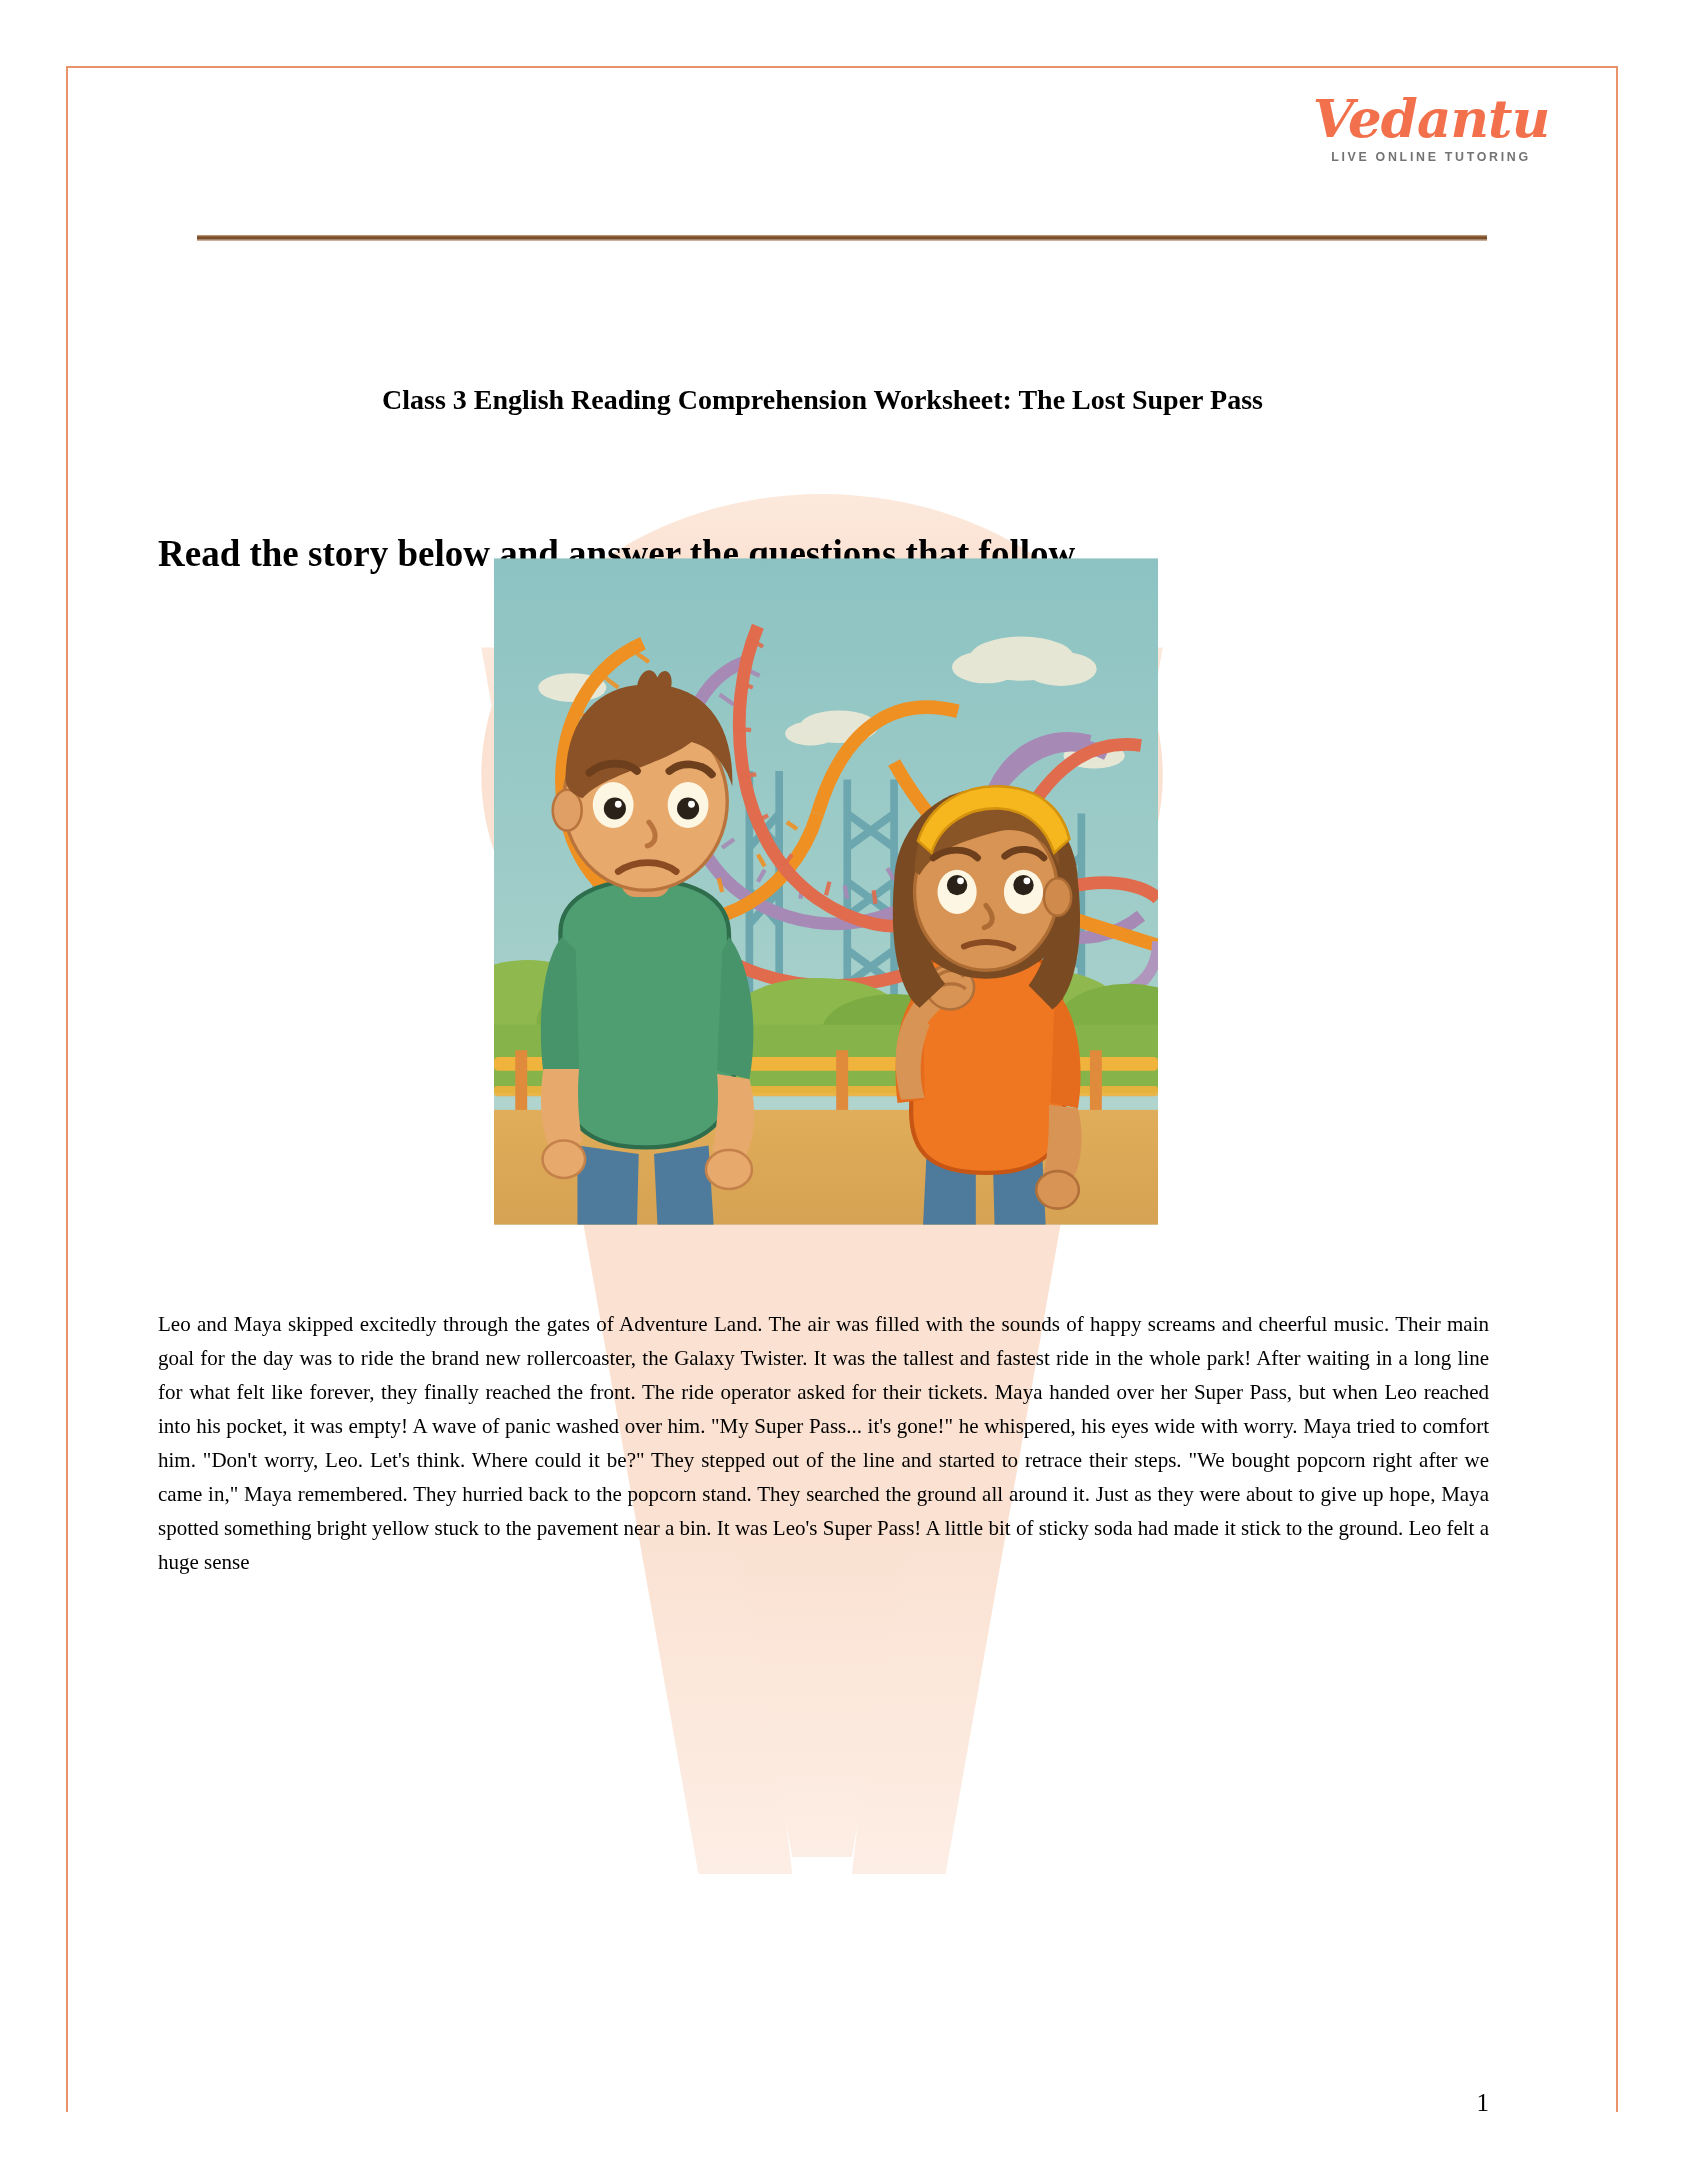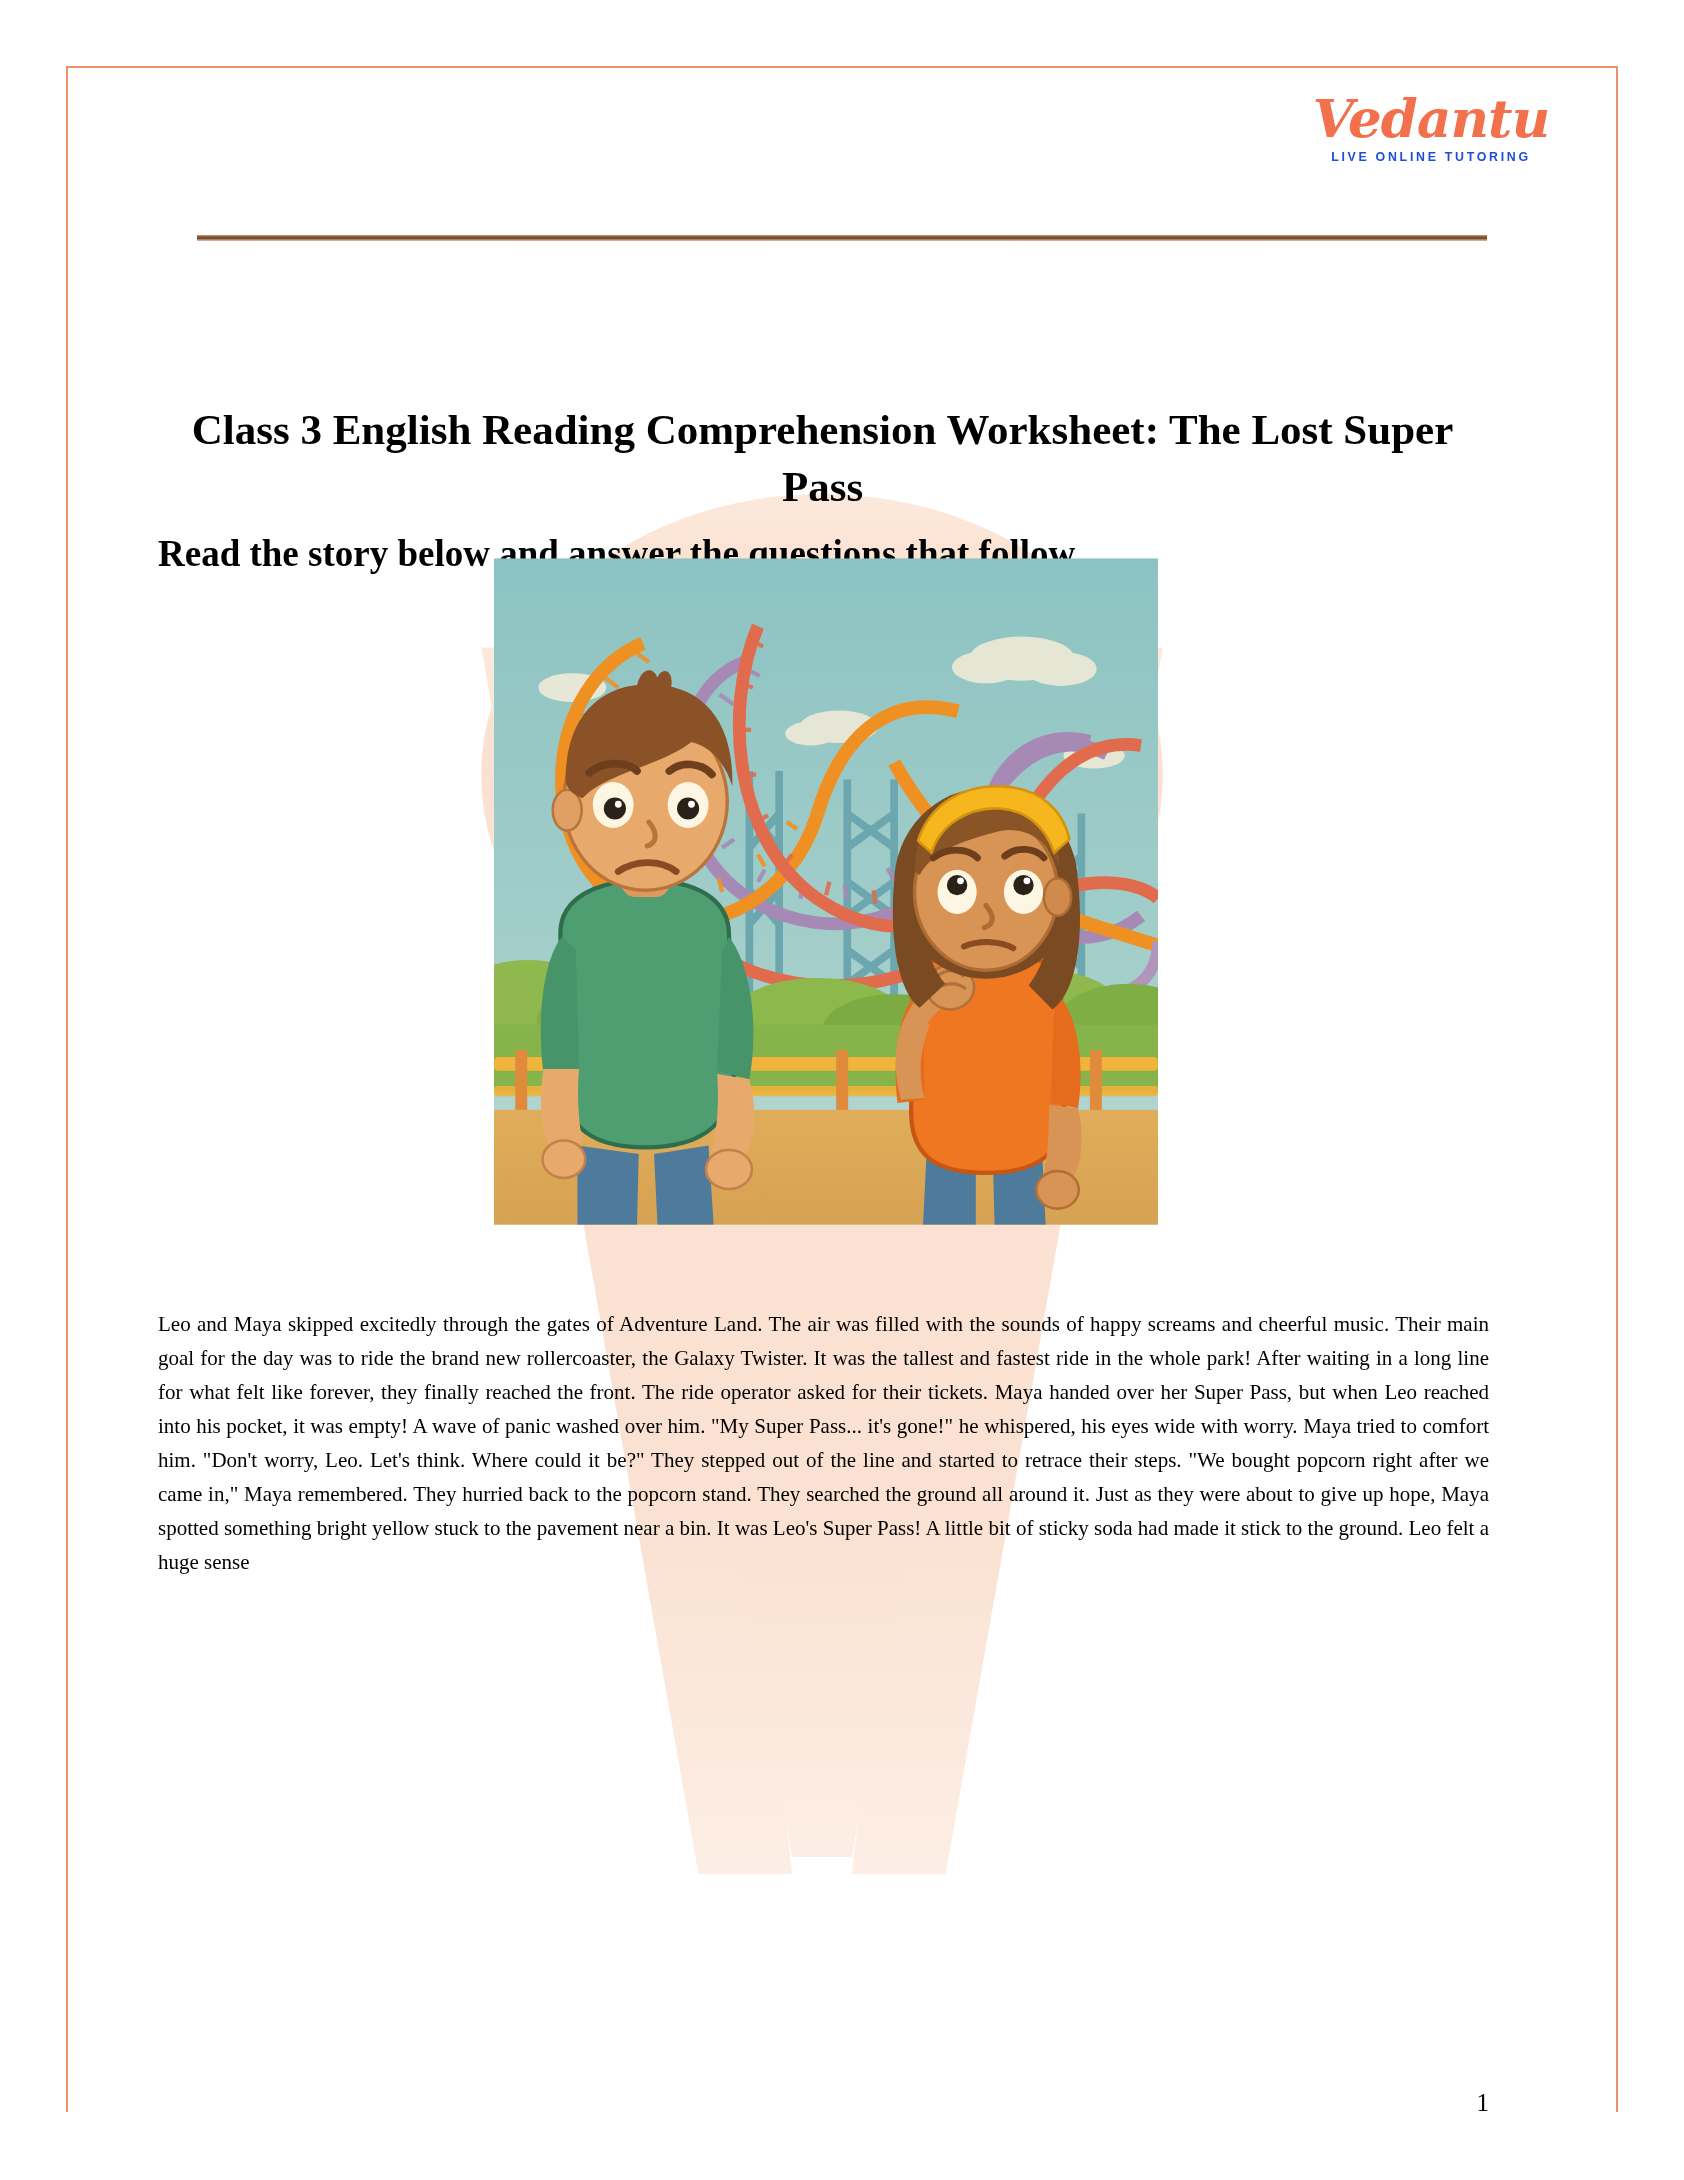--- a/index.html
+++ b/index.html
@@ -68,39 +68,39 @@
     color: #f2704b;
     letter-spacing: -0.9px;
   }
   .logo-tag {
     display: block;
     margin-top: 5.1px;
     font-family: "Liberation Sans", sans-serif;
     font-size: 12.4px;
     font-weight: bold;
     letter-spacing: 2.7px;
-    color: #1d4ed8;
+    color: #737373;
   }
   .header-rule {
     position: absolute;
     left: 197px;
     top: 235px;
     width: 1290px;
     height: 6px;
     background: linear-gradient(to bottom, #caa88f 0%, #8a5a32 28%, #6e4423 55%, #b99a82 82%, #d9c4b4 100%);
   }
 
   
   .doc-title {
     position: absolute;
     left: 158px;
-    top: 372px;
+    top: 362px;
     width: 1329px;
     text-align: center;
-    font-size: 43px;
+    font-size: 28px;
     font-weight: bold;
     line-height: 1.33;
     color: #000;
   }
   .instruction {
     position: absolute;
     left: 158px;
     top: 495px;
     width: 1329px;
     font-size: 37px;

